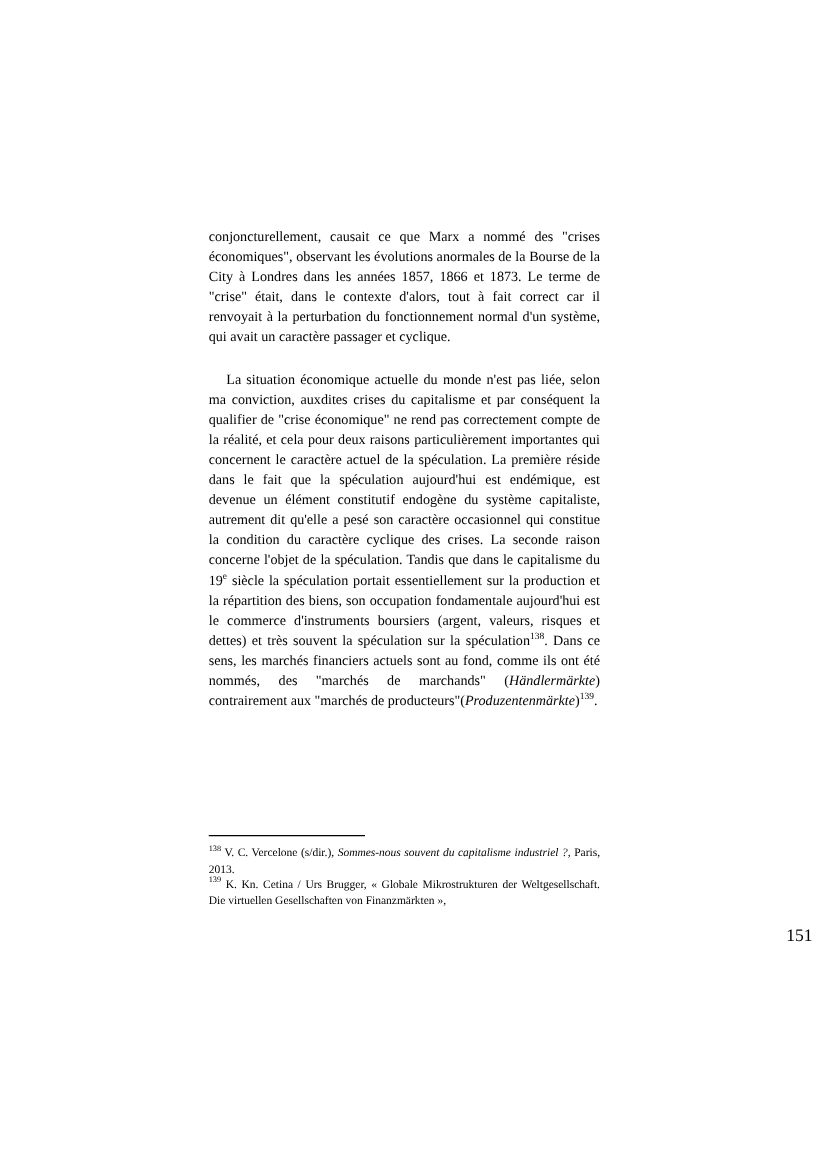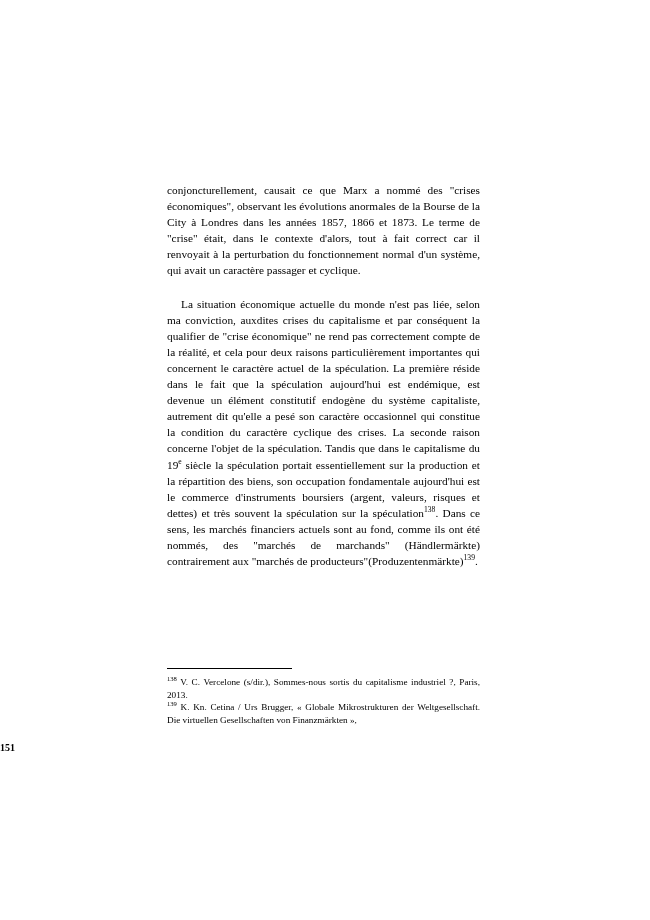--- a/index.html
+++ b/index.html
@@ -42,21 +42,21 @@
     text-indent: 14px;
   }
   .section-head {
     margin: 0;
     font-size: 11.3px;
     line-height: 16.1px;
     text-align: left;
   }
   .gap-small { height: 11px; }
   .gap-tiny { height: 6px; }
-  .ital { }
+  .ital { font-style: italic; }
   sup {
     font-size: 7.6px;
     vertical-align: super;
     line-height: 0;
   }
   .footnote-sep {
     position: absolute;
     left: 167px;
     top: 668px;
     width: 125px;
@@ -76,23 +76,22 @@
     text-align: justify;
   }
   p.fn sup {
     font-size: 6.6px;
   }
   .folio {
     position: absolute;
     left: 0;
     top: 742px;
     width: 650px;
-    text-align: left;
-    font-size: 10px;
-    font-weight: bold;
+    text-align: right;
+    font-size: 14px;
   }
 </style>
 </head>
 <body>
 
 <div class="page">
 
   <div class="content">
 
     <p class="body-par">conjoncturellement, causait ce que Marx a nommé des "crises économiques", observant les évolutions anormales de la Bourse de la City à Londres dans les années 1857, 1866 et 1873. Le terme de "crise" était, dans le contexte d'alors, tout à fait correct car il renvoyait à la perturbation du fonctionnement normal d'un système, qui avait un caractère passager et cyclique.</p>
@@ -102,19 +101,19 @@
 
     <div class="gap-tiny"></div>
 
     <p class="body-par indent"><span>La situation économique actuelle du monde n'est pas liée, selon ma conviction, auxdites crises du capitalisme et par conséquent la qualifier de "crise économique" ne rend pas correctement compte de la réalité, et cela pour deux raisons particulièrement importantes qui concernent le caractère actuel de la spéculation. La première réside dans le fait que la spéculation aujourd'hui est endémique, est devenue un élément constitutif endogène du système capitaliste, autrement dit qu'elle a pesé son caractère occasionnel qui constitue la condition du caractère cyclique des crises. La seconde raison concerne l'objet de la spéculation. Tandis que dans le capitalisme du 19</span><sup>e</sup><span> siècle la spéculation portait essentiellement sur la production et la répartition des biens, son occupation fondamentale aujourd'hui est le commerce d'instruments boursiers (argent, valeurs, risques et dettes) et très souvent la spéculation sur la spéculation</span><sup>138</sup><span>. Dans ce sens, les marchés financiers actuels sont au fond, comme ils ont été nommés, des "marchés de marchands" (</span><span class="ital">Händlermärkte</span><span>) contrairement aux "marchés de producteurs"(</span><span class="ital">Produzentenmärkte</span><span>)</span><sup>139</sup><span>.</span></p>
 
   </div>
 
   <div class="footnote-sep"></div>
 
   <div class="footnotes">
-    <p class="fn"><sup>138</sup><span> V. C. Vercelone (s/dir.), </span><span class="ital">Sommes-nous sortis du capitalisme industriel ?</span><span>, Paris, 2013.</span></p>
+    <p class="fn"><sup>138</sup><span> V. C. Vercelone (s/dir.), </span><span class="ital">Sommes-nous souvent du capitalisme industriel ?</span><span>, Paris, 2013.</span></p>
     <p class="fn"><sup>139</sup><span> K. Kn. Cetina / Urs Brugger, « Globale Mikrostrukturen der Weltgesellschaft. Die virtuellen Gesellschaften von Finanzmärkten »,</span></p>
   </div>
 
   <div class="folio">151</div>
 
 </div>
 
 </body></html>

